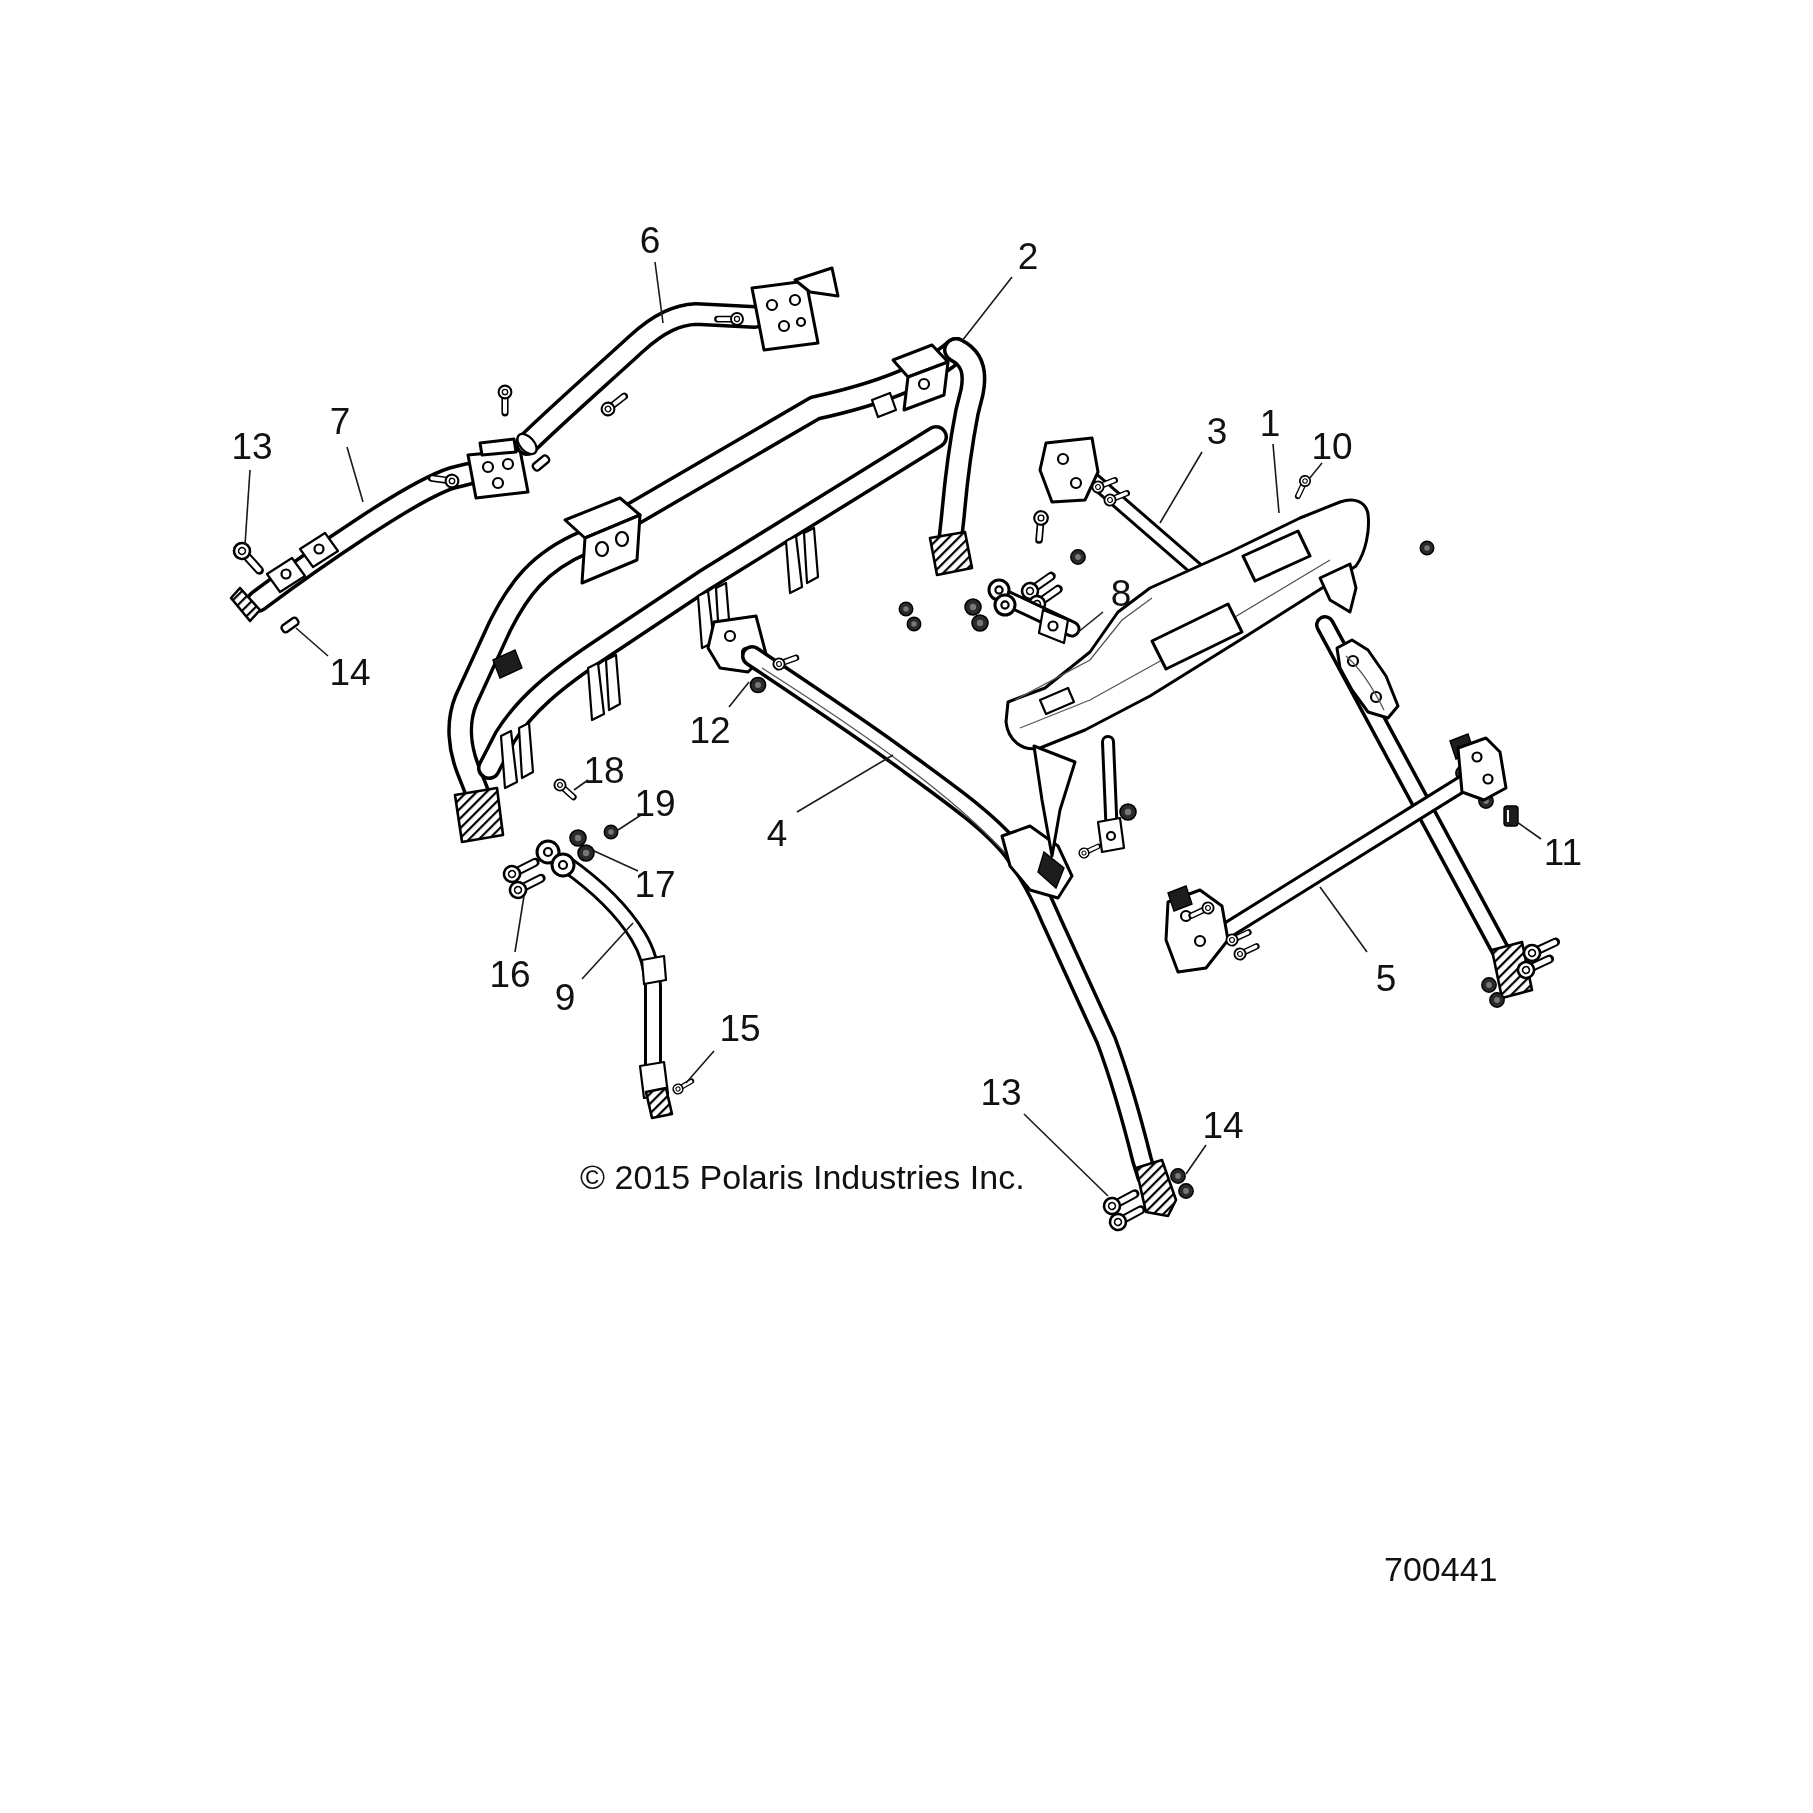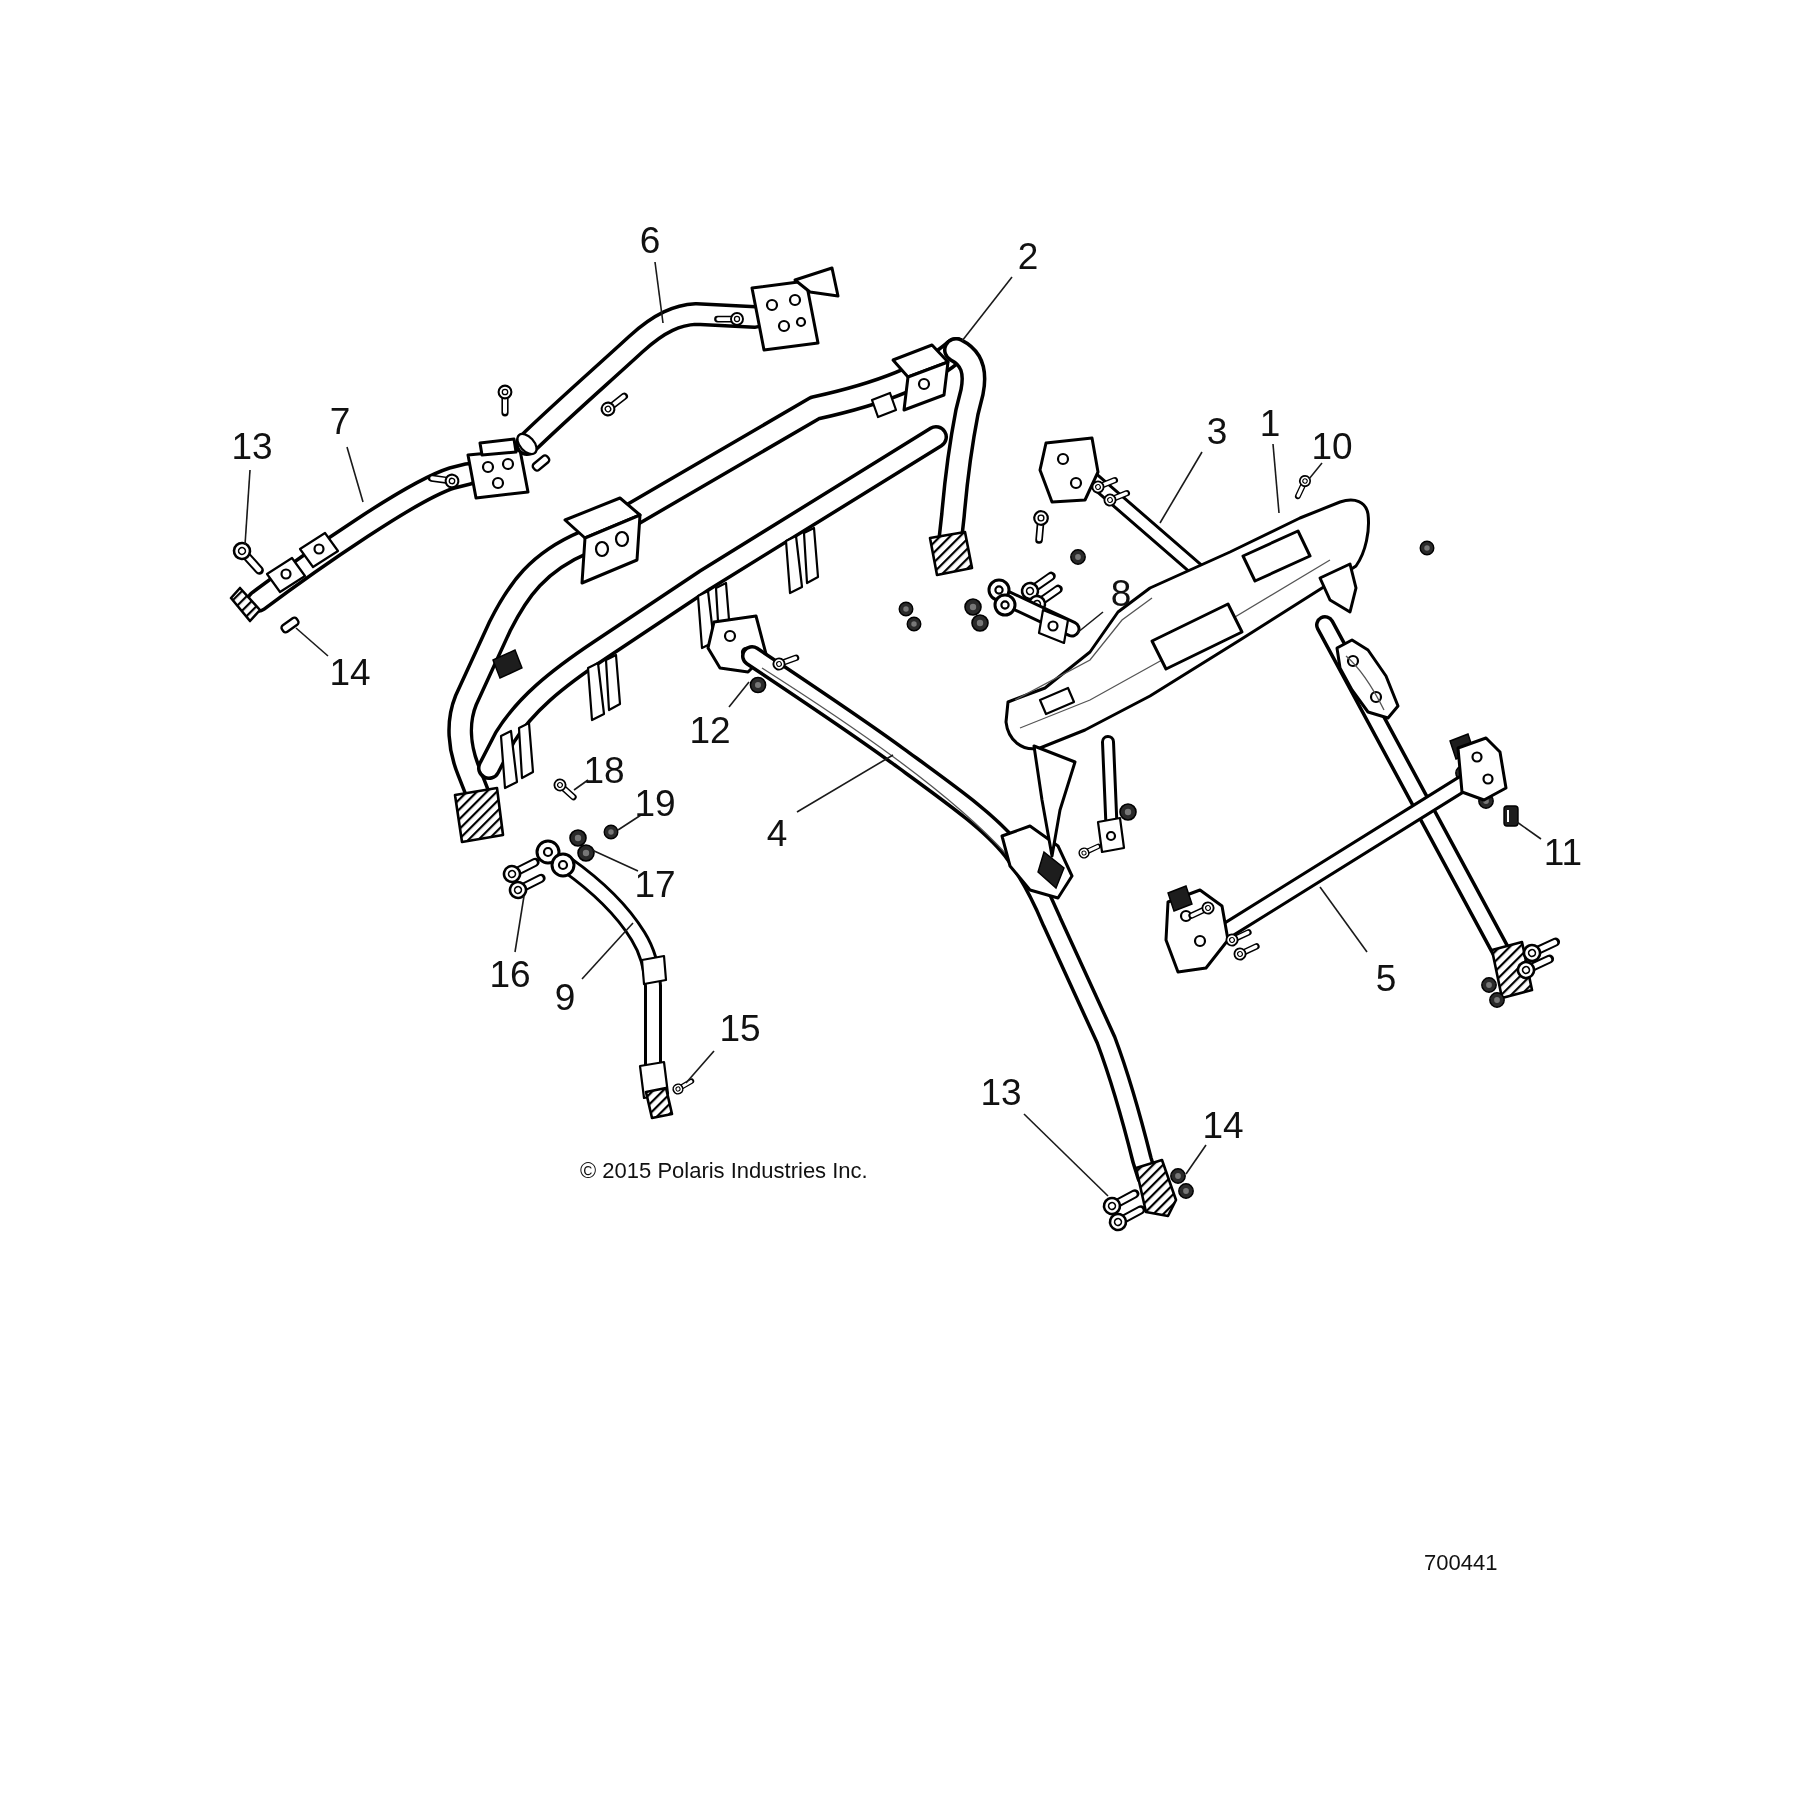--- a/index.html
+++ b/index.html
@@ -8,21 +8,21 @@
   svg{position:absolute;left:0;top:0;}
   .o{fill:none;stroke:#000;stroke-linecap:round;stroke-linejoin:round;}
   .wi{fill:none;stroke:#fff;stroke-linecap:round;stroke-linejoin:round;}
   .w{fill:#fff;stroke:#000;stroke-width:3;stroke-linejoin:round;}
   .w2{fill:#fff;stroke:#000;stroke-width:2.2;stroke-linejoin:round;}
   .d{fill:#1d1d1d;stroke:#000;stroke-width:1.4;}
   .h{fill:url(#hp);stroke:#000;stroke-width:2.6;stroke-linejoin:round;}
   .t{fill:none;stroke:#555;stroke-width:1.3;}
   .callout-text{font-size:37px;fill:#111;}
   .leader{stroke:#1a1a1a;stroke-width:1.6;}
-  .txt{position:absolute;color:#111;font-size:22px;white-space:nowrap;}
+  .txt{position:absolute;color:#111;font-size:34px;white-space:nowrap;}
 </style>
 </head>
 <body>
 
 <div id="stage">
 <svg id="art" width="1813" height="1813" viewBox="0 0 1813 1813">
   <defs>
     <pattern id="hp" width="7" height="7" patternUnits="userSpaceOnUse" patternTransform="rotate(45)">
       <rect width="7" height="7" fill="#fff"></rect>
       <line x1="1" y1="0" x2="1" y2="7" stroke="#000" stroke-width="2.4"></line>
@@ -297,14 +297,14 @@
         <text x="740" y="1028" class="callout-text" text-anchor="middle" dominant-baseline="central">15</text>
         <line x1="1024" y1="1114" x2="1108" y2="1196" class="leader"></line>
         <text x="1001" y="1092" class="callout-text" text-anchor="middle" dominant-baseline="central">13</text>
         <line x1="1206" y1="1145" x2="1186" y2="1174" class="leader"></line>
         <text x="1223" y="1125" class="callout-text" text-anchor="middle" dominant-baseline="central">14</text>
       </g>
 </svg>
 
 <div class="txt" style="left:580px;top:1158px;">© 2015 Polaris Industries Inc.</div>
 
-<div class="txt" style="left:1424px;top:1550px;text-align:right;">700441</div>
+<div class="txt" style="left:1384px;top:1550px;text-align:right;">700441</div>
 </div>
 
 </body></html>

